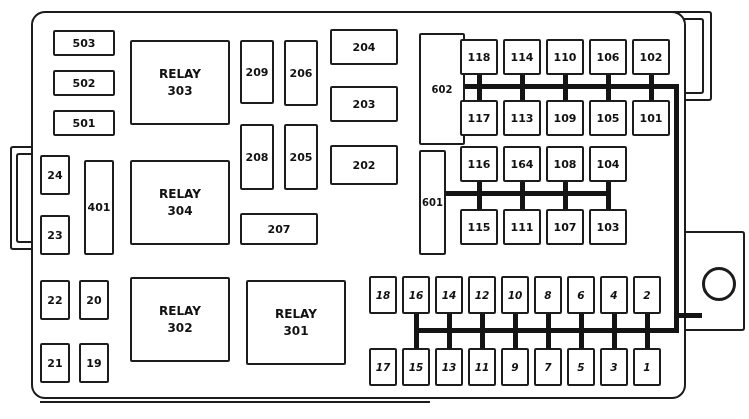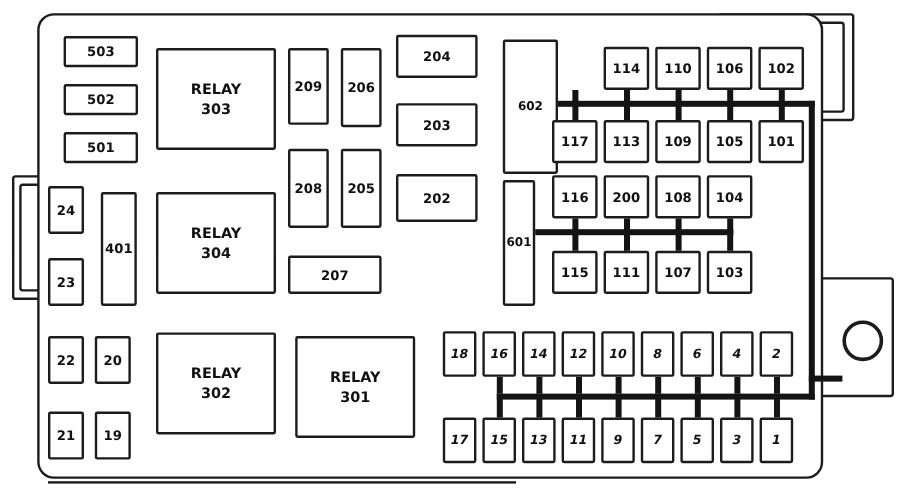--- a/index.html
+++ b/index.html
@@ -162,33 +162,34 @@
   <div class="box" style="left:284px;top:124px;width:34px;height:66px">205</div>
   <div class="box" style="left:240px;top:213px;width:78px;height:32px">207</div>
 
   <div class="box" style="left:330px;top:29px;width:68px;height:36px">204</div>
   <div class="box" style="left:330px;top:86px;width:68px;height:36px">203</div>
   <div class="box" style="left:330px;top:145px;width:68px;height:40px">202</div>
 
   <div class="box narrow" style="left:419px;top:33px;width:46px;height:112px">602</div>
   <div class="box narrow" style="left:419px;top:150px;width:27px;height:105px">601</div>
 
+  <div class="box" style="left:460px;top:39px;width:38px;height:36px">118</div>
   <div class="box" style="left:503px;top:39px;width:38px;height:36px">114</div>
   <div class="box" style="left:546px;top:39px;width:38px;height:36px">110</div>
   <div class="box" style="left:589px;top:39px;width:38px;height:36px">106</div>
   <div class="box" style="left:632px;top:39px;width:38px;height:36px">102</div>
 
   <div class="box" style="left:460px;top:100px;width:38px;height:36px">117</div>
   <div class="box" style="left:503px;top:100px;width:38px;height:36px">113</div>
   <div class="box" style="left:546px;top:100px;width:38px;height:36px">109</div>
   <div class="box" style="left:589px;top:100px;width:38px;height:36px">105</div>
   <div class="box" style="left:632px;top:100px;width:38px;height:36px">101</div>
 
   <div class="box" style="left:460px;top:146px;width:38px;height:36px">116</div>
-  <div class="box" style="left:503px;top:146px;width:38px;height:36px">200</div>
+  <div class="box" style="left:503px;top:146px;width:38px;height:36px">164</div>
   <div class="box" style="left:546px;top:146px;width:38px;height:36px">108</div>
   <div class="box" style="left:589px;top:146px;width:38px;height:36px">104</div>
 
   <div class="box" style="left:460px;top:209px;width:38px;height:36px">115</div>
   <div class="box" style="left:503px;top:209px;width:38px;height:36px">111</div>
   <div class="box" style="left:546px;top:209px;width:38px;height:36px">107</div>
   <div class="box" style="left:589px;top:209px;width:38px;height:36px">103</div>
 
   <div class="box small-num" style="left:369px;top:276px;width:28px;height:38px">18</div>
   <div class="box small-num" style="left:402px;top:276px;width:28px;height:38px">16</div>

